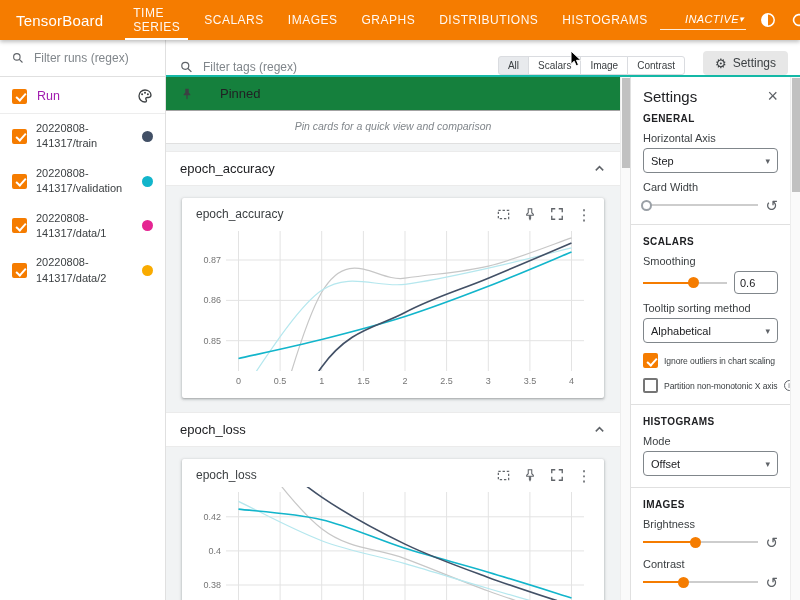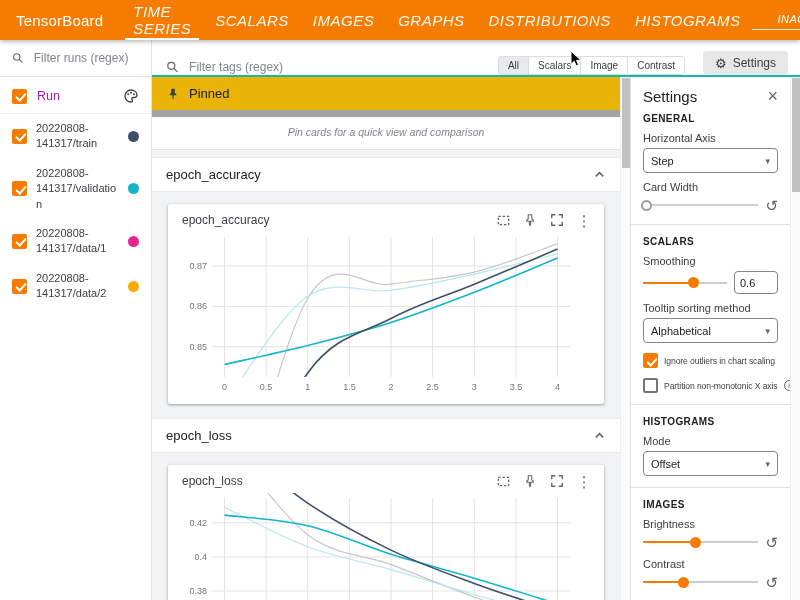--- a/index.html
+++ b/index.html
@@ -13,39 +13,39 @@
 
   
   .topbar {
     height:40px; flex:none; background:var(--header,#f57c00); color:#fff;
     display:flex; align-items:center; padding-left:16px;
     box-shadow:0 2px 4px rgba(0,0,0,.25); position:relative; z-index:5;
   }
   .brand { font-size:15px; font-weight:500; margin-right:18px; letter-spacing:.2px; }
   .tabs { display:flex; height:40px; }
   .tab {
-    display:flex; align-items:center; padding:0 12px; font-size:15px; font-weight:500;
-    letter-spacing:.5px; color:rgba(255,255,255,.95); cursor:pointer; position:relative;font-style:italic;
+    display:flex; align-items:center; padding:0 12px; font-size:12px; font-weight:500;
+    letter-spacing:.5px; color:rgba(255,255,255,.95); cursor:pointer; position:relative;
   }
   .tab.active::after { content:""; position:absolute; left:4px; right:4px; bottom:0; height:2px; background:#fff; }
   .topbar-right { margin-left:auto; display:flex; align-items:center; gap:13px; padding-right:14px; }
   .status-select {
     display:flex; align-items:center; justify-content:flex-end; width:86px;
     font-size:11px; letter-spacing:.4px; border-bottom:1px solid rgba(255,255,255,.85);
     padding:2px 2px 4px 2px; cursor:pointer;font-style:italic;
   }
   .status-select .caret { font-size:9px; }
   .icon-btn { width:18px; height:18px; display:flex; align-items:center; justify-content:center;
     font-size:16px; color:#fff; cursor:pointer; line-height:1; }
 
   
   .bodyrow { flex:1; display:flex; min-height:0; }
 
   
-  .sidebar { width:152px; flex:none; background:#fff; border-right:1px solid #e0e0e0; display:flex; flex-direction:column; }
+  .sidebar { width:166px; flex:none; background:#fff; border-right:1px solid #e0e0e0; display:flex; flex-direction:column; }
   .search-row { height:37px; flex:none; display:flex; align-items:center; gap:8px; padding:0 12px; border-bottom:1px solid #e0e0e0; }
   .search-row input, .tags-search input {
     border:none; outline:none; font-size:12px; width:100%; font-family:inherit; color:#3c4043; background:transparent;
   }
   ::placeholder { color:#80868b; }
   .runs-header { display:flex; align-items:center; gap:10px; padding:11px 12px 9px; border-bottom:1px solid #ededed; }
   .runs-header .hlabel { flex:1; font-size:12.5px; font-weight:500; color:#a21caf; }
   .run-row { display:flex; align-items:center; gap:9px; padding:7px 12px; cursor:pointer; }
   .run-label { flex:1; min-width:0; font-size:11px; color:#3c4043; line-height:1.4; overflow-wrap:break-word; }
   .run-dot { width:11px; height:11px; border-radius:50%; flex:none; }
@@ -68,22 +68,22 @@
   .toggle-btn.selected { background:#e8eaed; }
   .settings-btn { flex:none; display:flex; align-items:center; gap:6px; background:#e7e7e7;
     border-radius:4px; padding:5px 12px; font-size:12px; font-weight:500; color:#3c4043; cursor:pointer; }
   .settings-btn .gear-glyph { font-size:13px; line-height:1; color:#3c4043; }
 
   .lower { flex:1; display:flex; min-height:0; }
 
   
   .main { flex:1; min-width:0; display:flex; }
   .content { flex:1; min-width:0; background:#f1f3f4; overflow:hidden; }
-  .pinned-header { background:#eab308; display:flex; align-items:center; gap:9px; padding:9px 14px;
-    border-bottom:7px solid #a3a3a3; font-size:13px; font-weight:500; color:#202124; }
+  .pinned-header { background:#15803d; display:flex; align-items:center; gap:26px; padding:9px 14px;
+    border-bottom:1px solid #a3a3a3; font-size:13px; font-weight:500; color:#202124; }
   .pinned-hint { background:#fff; text-align:center; font-size:10.5px; font-style:italic;
     color:#80868b; padding:9px 0 11px; border-bottom:1px solid #e0e0e0; margin-bottom:7px; }
   .section-header { background:#fff; display:flex; align-items:center; justify-content:space-between;
     padding:9px 14px; border-top:1px solid #ebebeb; border-bottom:1px solid #ebebeb;
     font-size:13px; font-weight:500; color:#202124; cursor:pointer; }
   .card-area { padding:12px 16px 14px; }
   .card { background:#fff; border-radius:2px; padding:8px 8px 2px;
     box-shadow:0 1px 2px rgba(60,64,67,.3), 0 1px 3px 1px rgba(60,64,67,.15); }
   .card-head { display:flex; align-items:center; justify-content:space-between; padding:0 4px 2px 6px; }
   .card-title { font-size:12px; color:#3c4043; }

